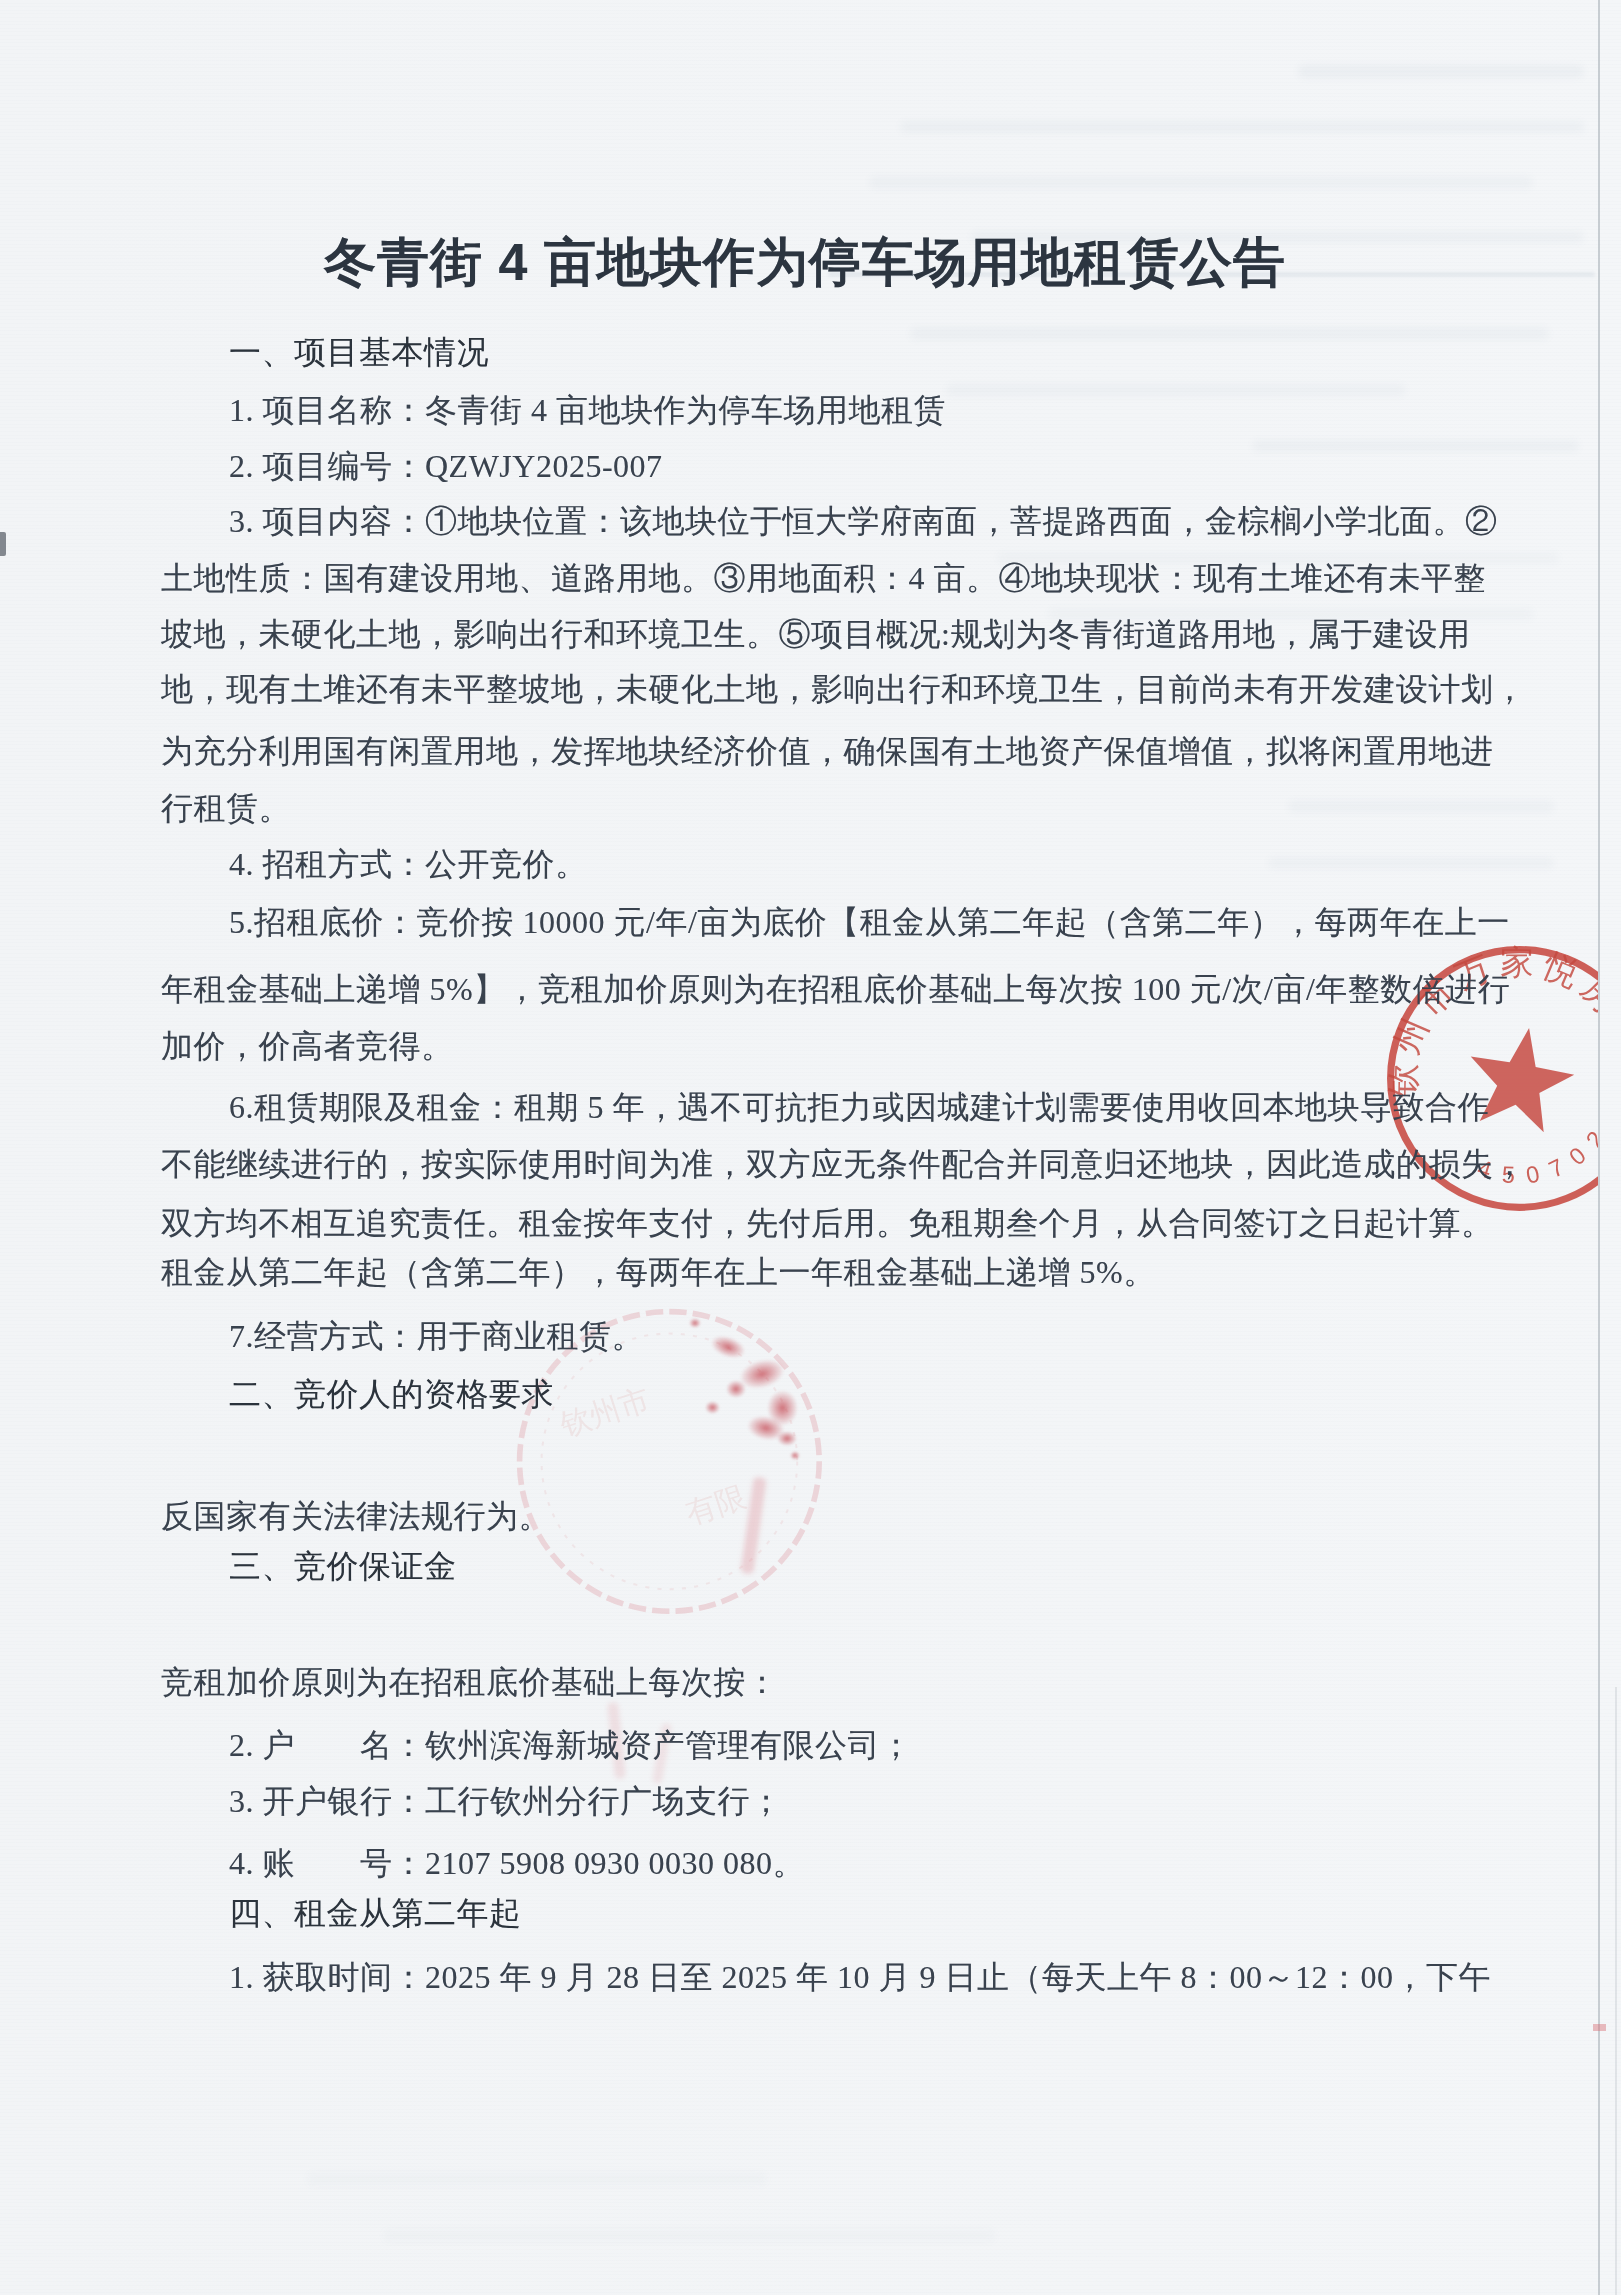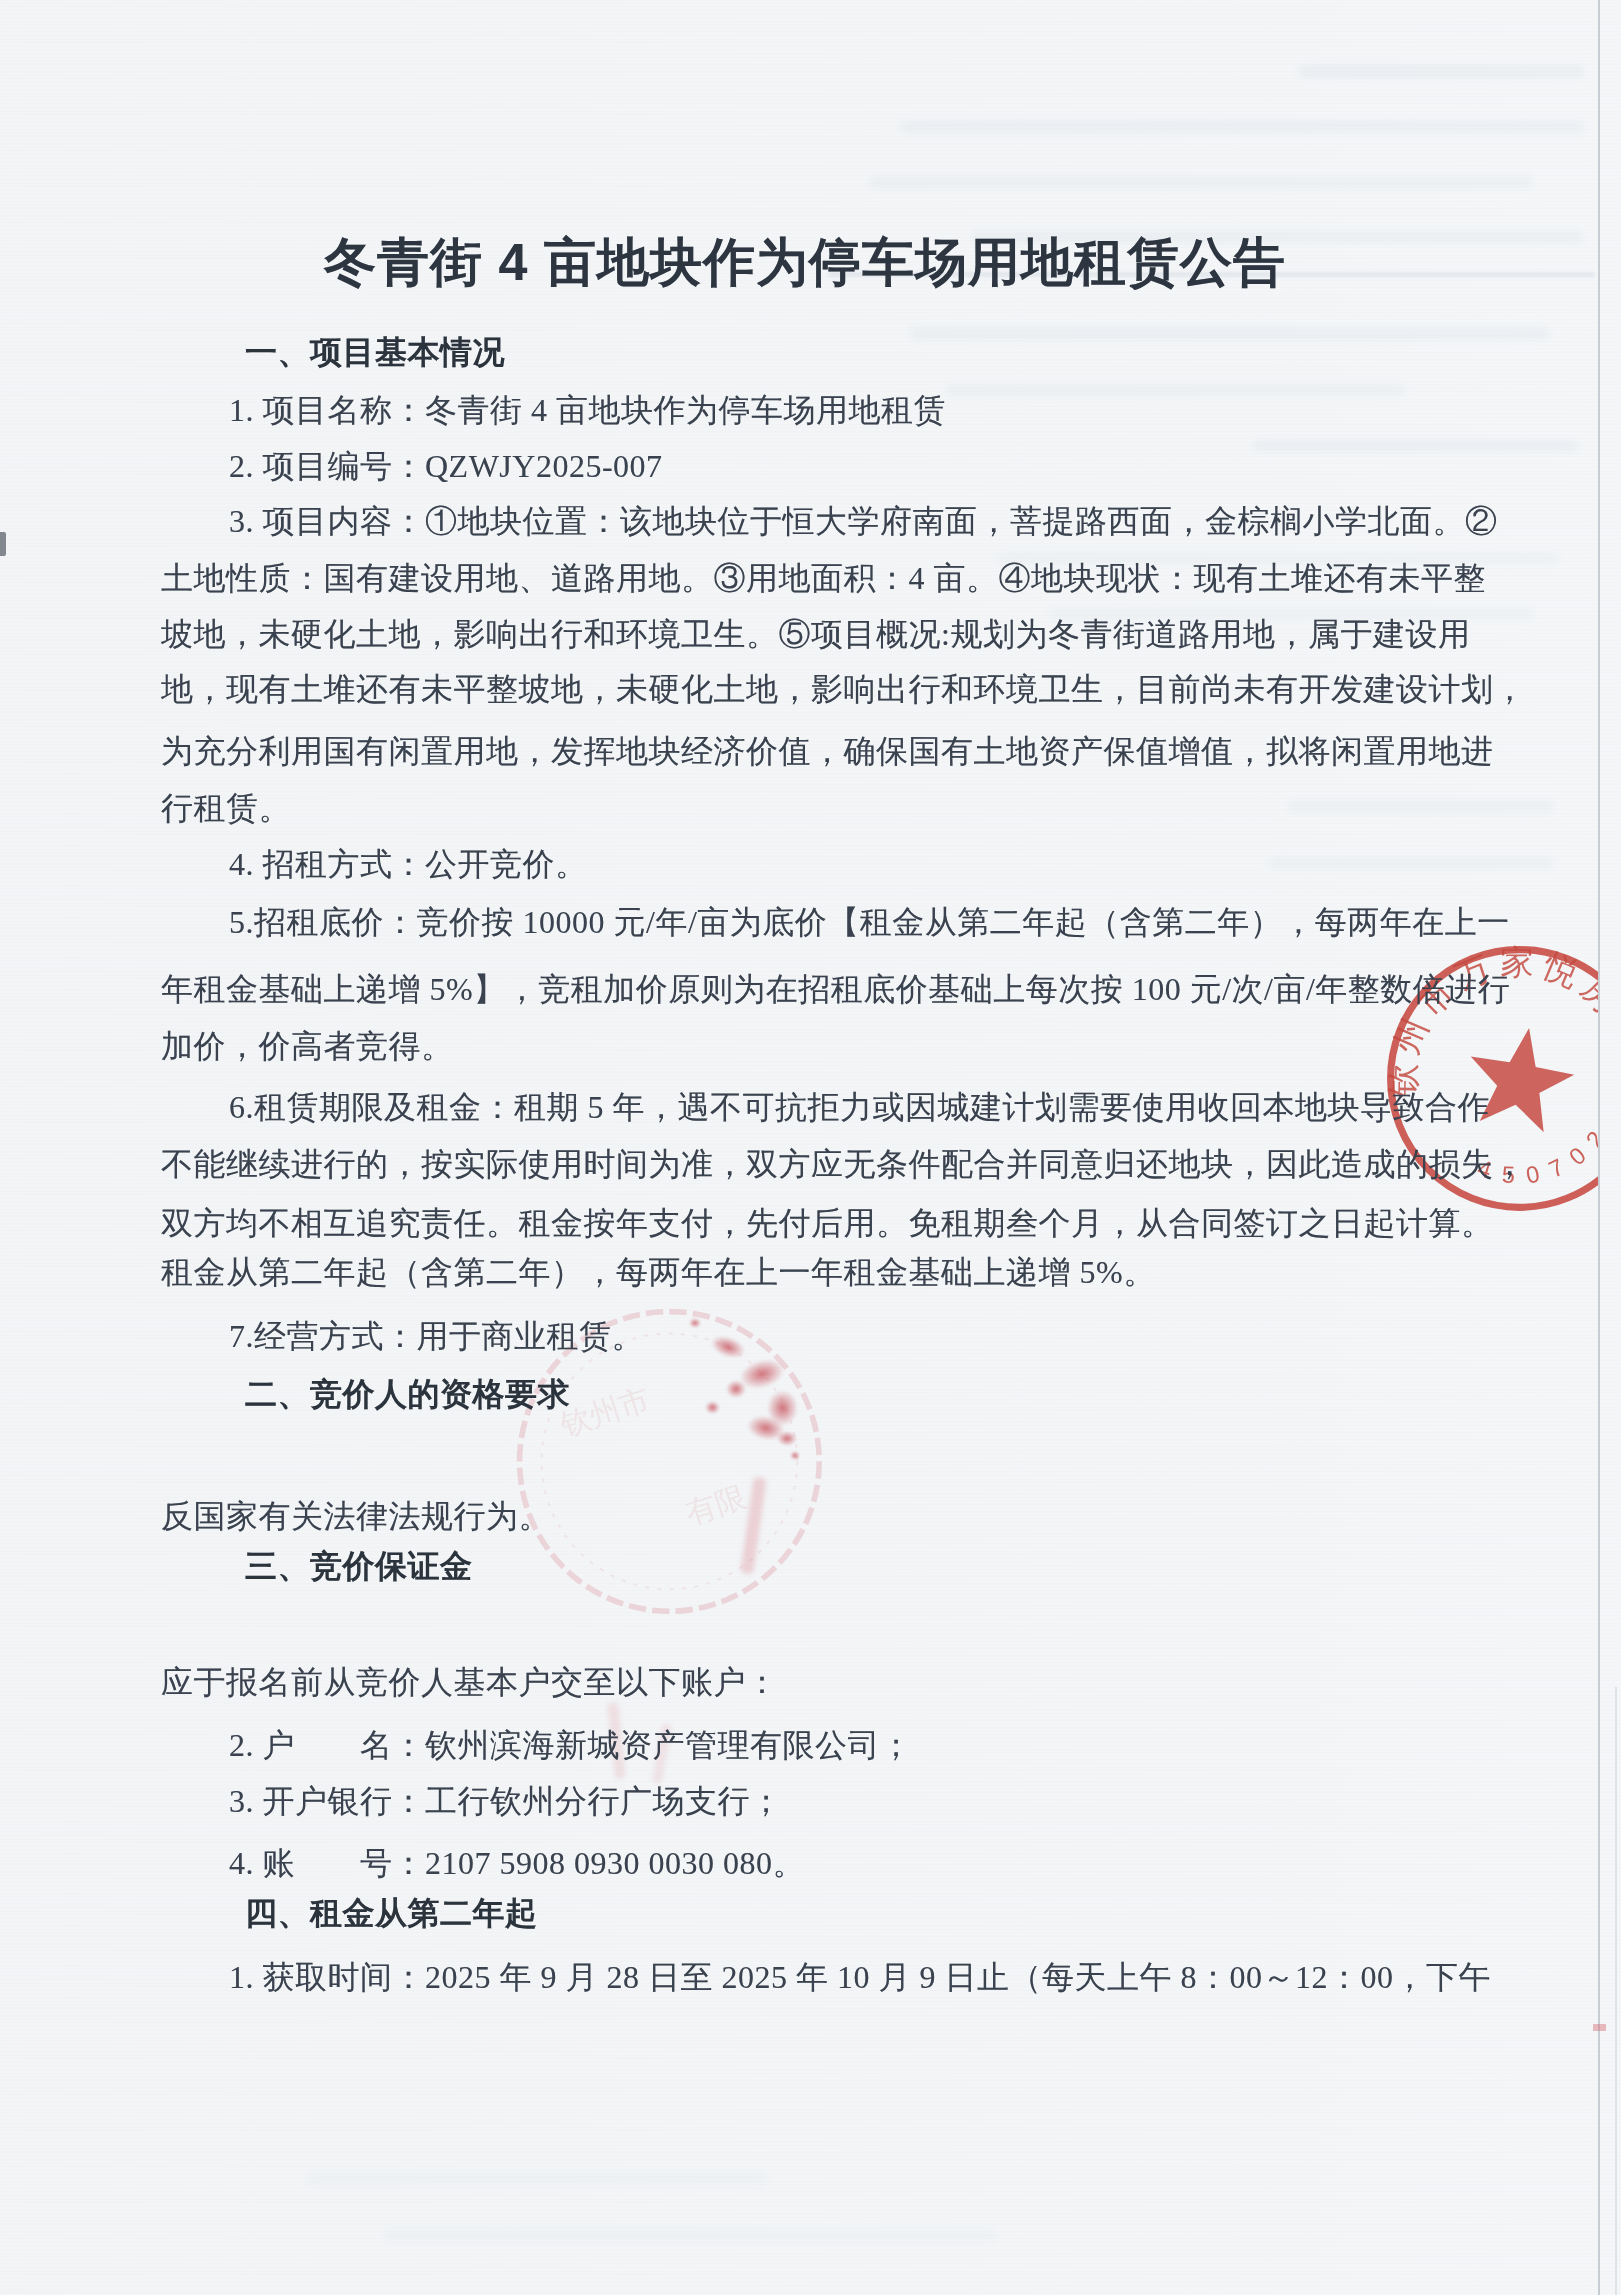--- a/index.html
+++ b/index.html
@@ -18,21 +18,21 @@
     font-size:52px;font-weight:700;letter-spacing:1px;white-space:pre;
     color:#2c3540;text-shadow:0 0 0.5px rgba(60,70,85,.4);
   }
   .ln{
     position:absolute;height:40px;line-height:40px;font-size:32px;
     letter-spacing:0.5px;white-space:pre;color:#39424e;
     text-shadow:0 0 0.5px rgba(70,80,95,.35);
   }
   .ind{left:229px;}
   .flush{left:161px;}
-  .hd{font-family:"Liberation Sans","DejaVu Sans",sans-serif;font-weight:700;color:#2b333c;margin-left:16px;}
+  .hd{font-family:"Liberation Sans","DejaVu Sans",sans-serif;font-weight:400;color:#2b333c;}
   .seal-clip{position:absolute;left:1366px;top:925px;width:232px;height:312px;overflow:hidden;}
   .faint-seal{position:absolute;left:516px;top:1308px;width:317px;height:317px;opacity:.9;}
   .blot{position:absolute;border-radius:50%;
     background:radial-gradient(closest-side,rgba(187,36,48,.62),rgba(187,36,48,0));
     filter:blur(1px);}
   .pink{position:absolute;background:rgba(219,125,136,.30);filter:blur(2.6px);border-radius:5.1px;}
   .ghost{position:absolute;background:#7d93a8;filter:blur(3.6px);border-radius:6.1px;}
   .vline{position:absolute;width:1.5px;background:#a2abb3;}
   .ltick{position:absolute;left:0;top:532px;width:5.6px;height:23.5px;background:#676d75;border-radius:0 2px 2px 0;opacity:.8;}
   .ptick{position:absolute;left:1593px;top:2024px;width:13.3px;height:6.6px;background:rgba(214,110,118,.45);filter:blur(0.5px);}
@@ -116,21 +116,21 @@
   <div class="ln flush" style="top:969px">年租金基础上递增 5%】，竞租加价原则为在招租底价基础上每次按 100 元/次/亩/年整数倍进行</div>
   <div class="ln flush" style="top:1026px">加价，价高者竞得。</div>
   <div class="ln ind" style="top:1087px">6.租赁期限及租金：租期 5 年，遇不可抗拒力或因城建计划需要使用收回本地块导致合作</div>
   <div class="ln flush" style="top:1203px">双方均不相互追究责任。租金按年支付，先付后用。免租期叁个月，从合同签订之日起计算。</div>
   <div class="ln flush" style="top:1144px">不能继续进行的，按实际使用时间为准，双方应无条件配合并同意归还地块，因此造成的损失，</div>
   <div class="ln flush" style="top:1252px">租金从第二年起（含第二年），每两年在上一年租金基础上递增 5%。</div>
   <div class="ln ind" style="top:1316px">7.经营方式：用于商业租赁。</div>
   <div class="ln ind hd" style="top:1374px">二、竞价人的资格要求</div>
   <div class="ln flush" style="top:1496px">反国家有关法律法规行为。</div>
   <div class="ln ind hd" style="top:1546px">三、竞价保证金</div>
-  <div class="ln flush" style="top:1662px">应于报名前从竞价人基本户交至以下账户：</div>
+  <div class="ln flush" style="top:1662px">竞租加价原则为在招租底价基础上每次按：</div>
   <div class="ln ind" style="top:1725px">2. 户　　名：钦州滨海新城资产管理有限公司；</div>
   <div class="ln ind" style="top:1781px">3. 开户银行：工行钦州分行广场支行；</div>
   <div class="ln ind" style="top:1843px">4. 账　　号：2107 5908 0930 0030 080。</div>
   <div class="ln ind hd" style="top:1893px">四、租金从第二年起</div>
   <div class="ln ind" style="top:1957px">1. 获取时间：2025 年 9 月 28 日至 2025 年 10 月 9 日止（每天上午 8：00～12：00，下午</div>
 
 </div>
 
 
 </body></html>

